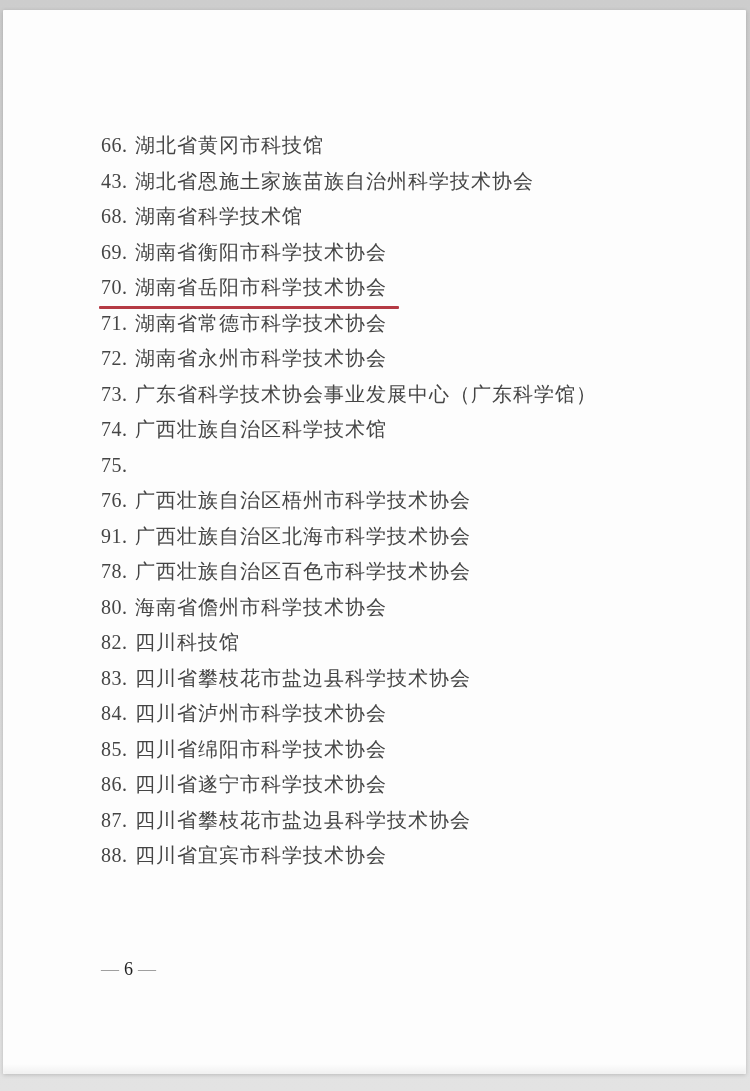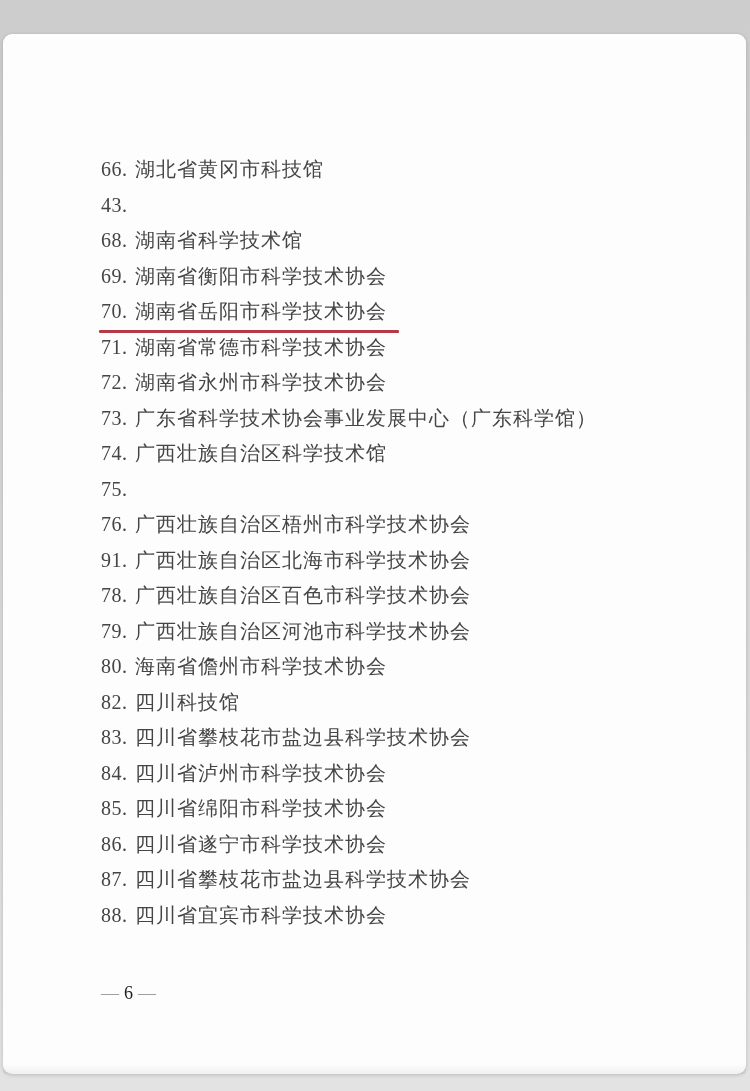--- a/index.html
+++ b/index.html
@@ -16,23 +16,22 @@
   }
 
   
   .page {
     position: absolute;
     top: 10px;
     left: 3px;
     right: 4px;
     bottom: 17px;
     background: #fdfdfd;
-    border-radius: 9px;
+    border-radius: 1px;
     box-shadow: 0 1px 4px rgba(0,0,0,0.18);
-    margin-top: 24px;
   }
   .page::after {
     content: "";
     position: absolute;
     left: 0; right: 0; bottom: 0;
     height: 10px;
     background: linear-gradient(180deg, rgba(255,255,255,0) 0%, rgba(0,0,0,0.05) 100%);
     border-radius: 0 0 3px 3px;
   }
 
@@ -97,20 +96,21 @@
 <div class="canvas">
   <div class="page">
 
     <div class="list">
         <div class="row">
           <span class="num">66.</span>
           <span class="txt">湖北省黄冈市科技馆</span>
         </div>
         <div class="row">
           <span class="num">43.</span>
+          <span class="txt">湖北省恩施土家族苗族自治州科学技术协会</span>
         </div>
         <div class="row">
           <span class="num">68.</span>
           <span class="txt">湖南省科学技术馆</span>
         </div>
         <div class="row">
           <span class="num">69.</span>
           <span class="txt">湖南省衡阳市科学技术协会</span>
         </div>
         <div class="row highlighted">
@@ -143,24 +143,20 @@
         </div>
         <div class="row">
           <span class="num">91.</span>
           <span class="txt">广西壮族自治区北海市科学技术协会</span>
         </div>
         <div class="row">
           <span class="num">78.</span>
           <span class="txt">广西壮族自治区百色市科学技术协会</span>
         </div>
         <div class="row">
-          <span class="num">79.</span>
-          <span class="txt">广西壮族自治区河池市科学技术协会</span>
-        </div>
-        <div class="row">
           <span class="num">80.</span>
           <span class="txt">海南省儋州市科学技术协会</span>
         </div>
         <div class="row">
           <span class="num">82.</span>
           <span class="txt">四川科技馆</span>
         </div>
         <div class="row">
           <span class="num">83.</span>
           <span class="txt">四川省攀枝花市盐边县科学技术协会</span>

